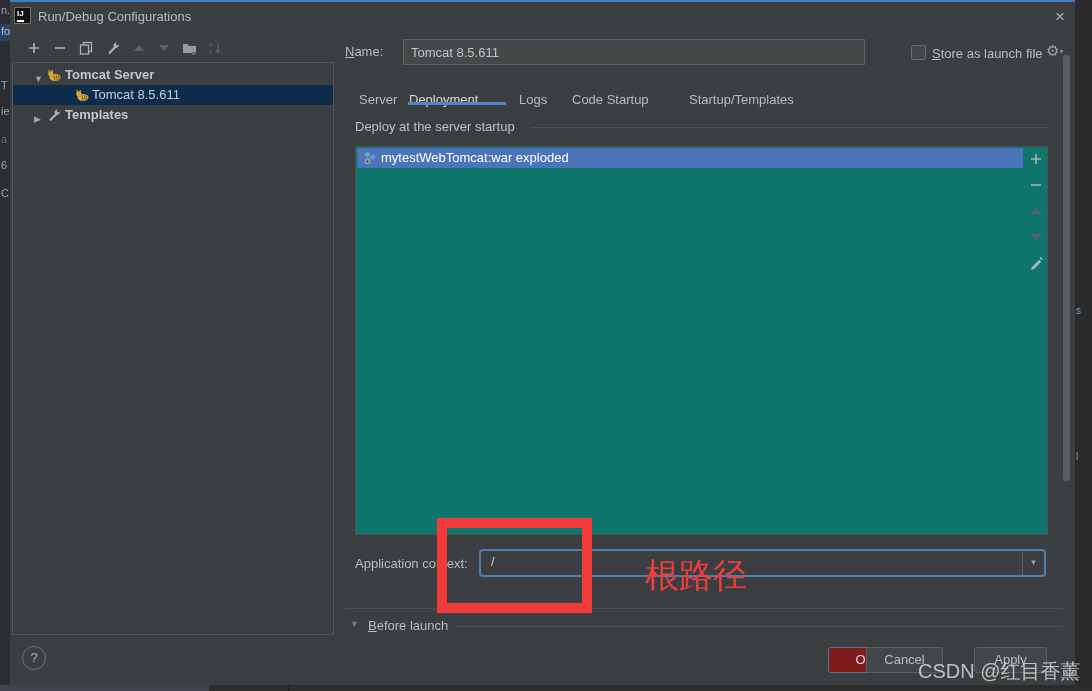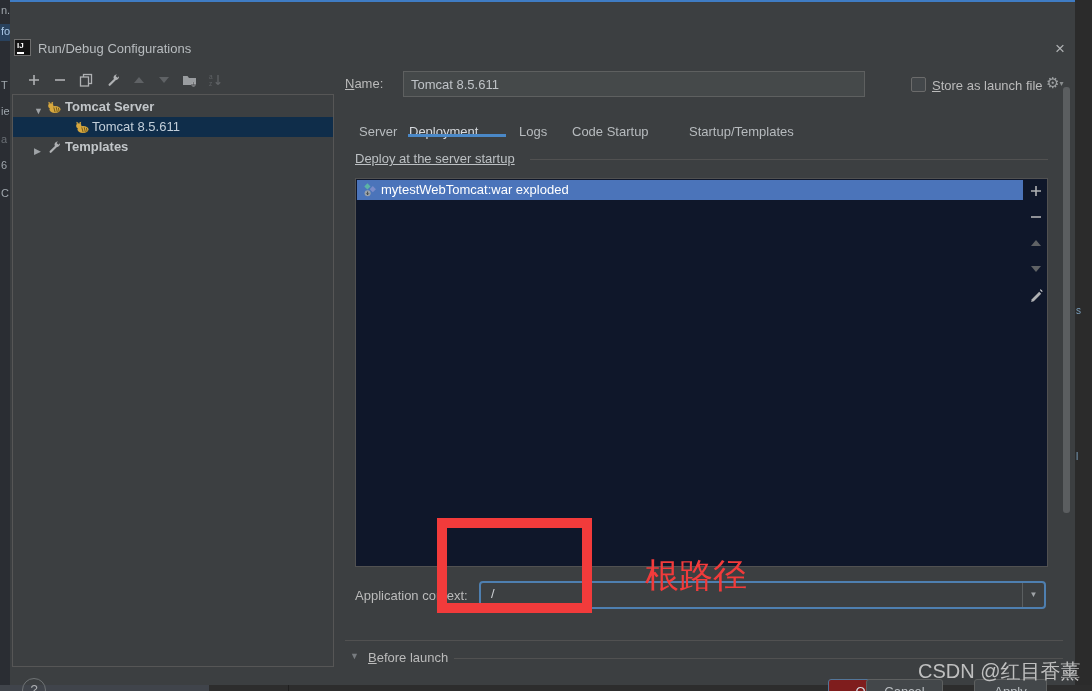--- a/index.html
+++ b/index.html
@@ -22,21 +22,21 @@
   .bg-right span { position:absolute; left:1px; font-size:10px; color:#7ba0be; }
   .bg-bottom { left:0; top:685px; width:1092px; height:6px; background:#2d2d2d; }
   .bg-bottom .seg1 { position:absolute; left:0; top:0; width:209px; height:6px; background:#40444b; }
   .bg-bottom .div1 { position:absolute; left:288px; top:0; width:1px; height:6px; background:#1f1f1f; }
 
   
   .dialog {
     left:10px; top:0; width:1065px; height:685px;
     background:#3c3f41; border-top:2px solid #3f7cc4;
   }
-  .dialog .abs { position:absolute;margin-top:32px; }
+  .dialog .abs { position:absolute; }
 
   
   .ij-logo { left:4px; top:5px; width:17px; height:17px; background:#141414;
              border:1px solid #6e6e6e; }
   .ij-logo b { position:absolute; left:2px; top:1px; font-size:8px; color:#fff; letter-spacing:0; }
   .ij-logo i { position:absolute; left:2px; top:12px; width:7px; height:2px; background:#fff; }
   .win-title { left:28px; top:7px; color:#b8bcbf; }
   .close-btn { left:1038px; top:4px; width:24px; height:22px; text-align:center;
                font-size:17px; line-height:22px; color:#afb1b3; cursor:pointer; }
 
@@ -65,23 +65,23 @@
               border:1px solid #6b6b6b; border-radius:2px; }
   .gear { left:1036px; top:40px; color:#9da0a2; font-size:15px; }
   .gear small { font-size:8px; color:#8a8d8f; vertical-align:2px; }
 
   
   .tab { top:87px; height:22px; line-height:22px; color:#b7bbbe; cursor:pointer; white-space:nowrap; }
   .tab.selected { color:#d7dade; }
   .tab-underline { left:398px; top:100px; width:98px; height:3px; background:#4a88c7; }
 
   
-  .section-title { left:345px; top:117px; color:#bcc0c3;text-decoration:underline; }
+  .section-title { left:345px; top:117px; color:#bcc0c3; }
   .hline { background:#515151; height:1px; }
-  .panel { left:345px; top:144px; width:693px; height:389px; border:1px solid #515151; background:#0f172a; }
+  .panel { left:345px; top:144px; width:693px; height:389px; border:1px solid #515151; background:#0f766e; }
   .artifact-row { position:absolute; left:1px; top:1px; width:666px; height:20px;
                   background:#4b74ba; color:#ffffff; line-height:20px; }
   .artifact-row .lbl { position:absolute; left:24px; }
   .aicon { position:absolute; left:6px; top:3px; width:14px; height:14px; }
   .pbtn { position:absolute; left:672px; width:16px; height:16px; display:flex; align-items:center; justify-content:center; }
 
   
   .combo { left:469px; top:547px; width:567px; height:28px; background:#3c3f41;
            border:2px solid #4e7fb0; border-radius:4px; }
   .combo .val { position:absolute; left:10px; top:3px; color:#cfd2d6; }

